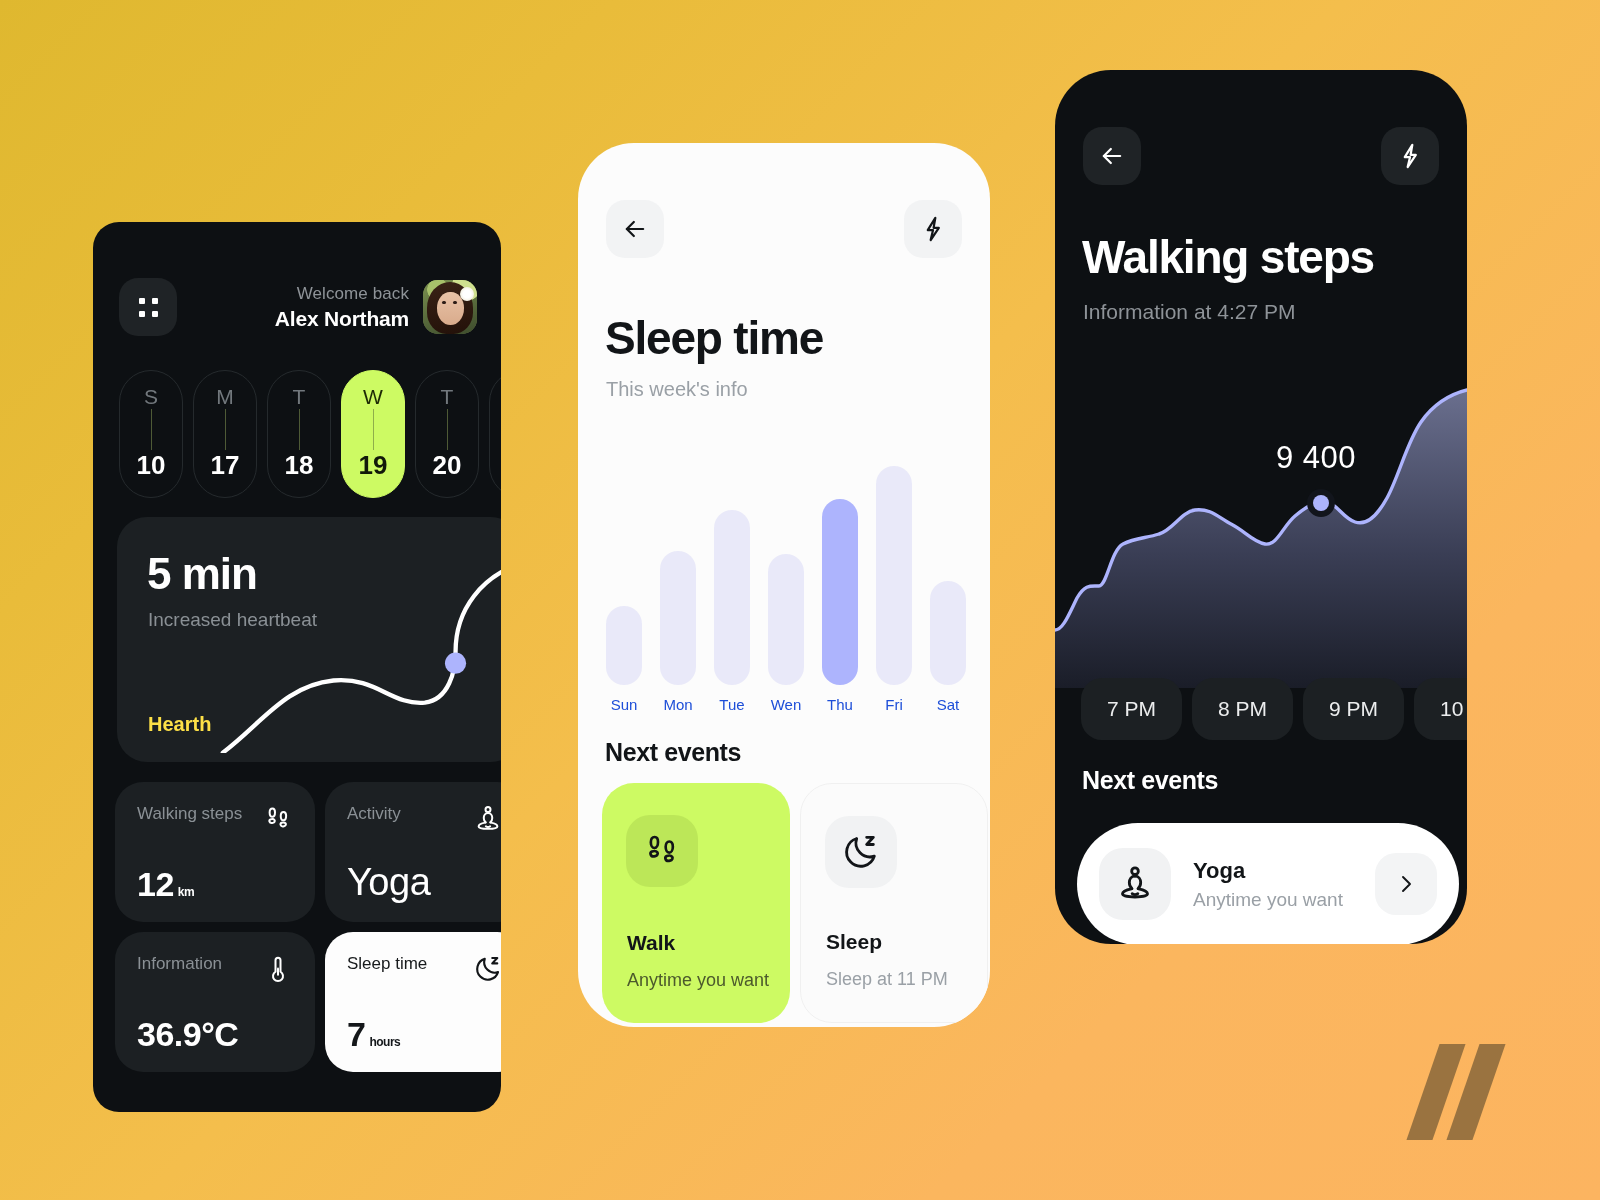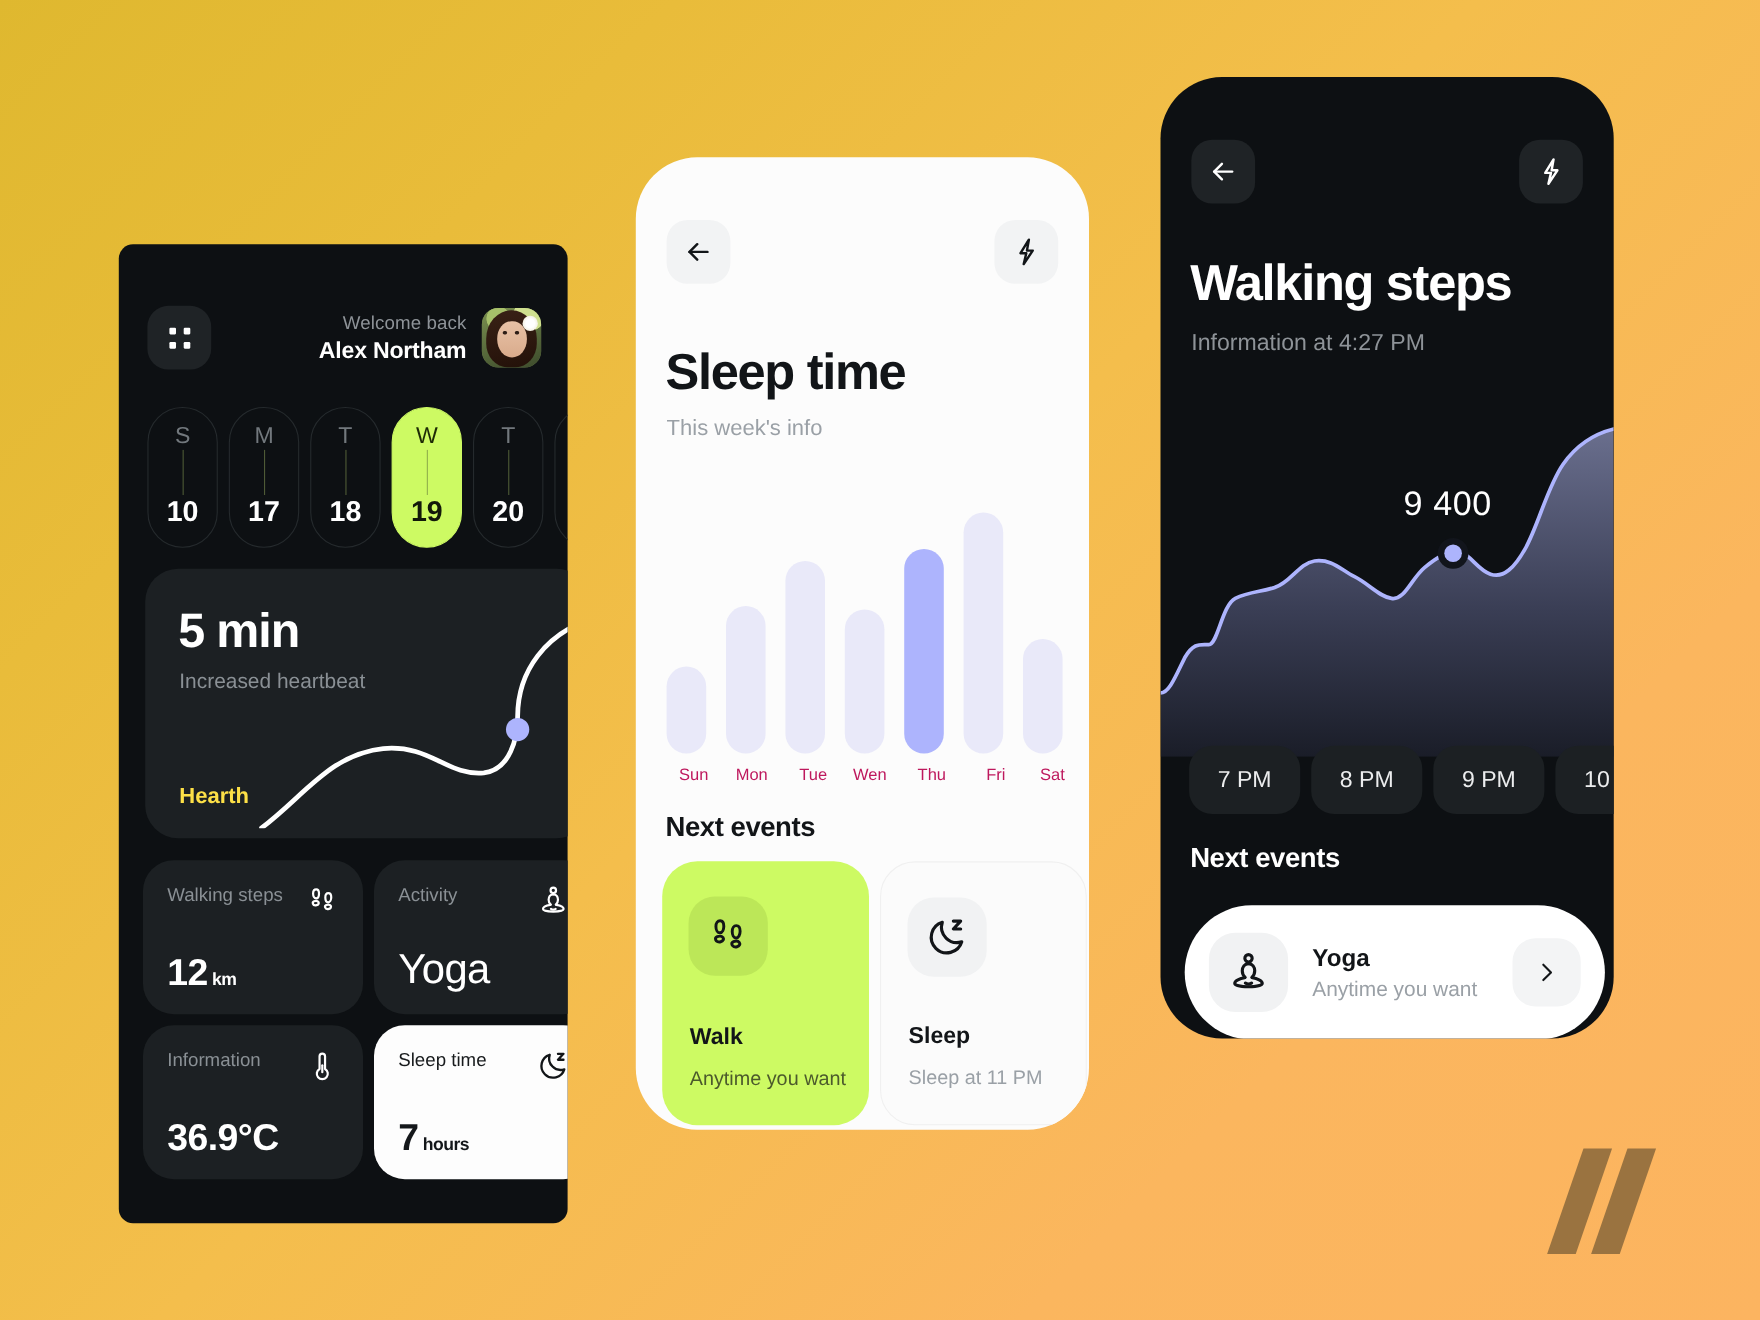--- a/index.html
+++ b/index.html
@@ -8,21 +8,21 @@
     font-family:"Liberation Sans", sans-serif;
     background:linear-gradient(135deg,#DFB82F 0%, #E9BC3A 22%, #F4BE4C 48%, #FBB65E 76%, #FCB460 100%);
     position:relative;
   }
 
   
   .phone{ position:absolute; overflow:hidden; }
   .phone.dark{ background:#0D1013; }
   .phone.light{ background:#FCFCFC; }
 
-  #phone-home{ left:108px; top:222px; width:408px; height:890px; border-radius:13px; }
+  #phone-home{ left:93px; top:222px; width:408px; height:890px; border-radius:26px; }
   #phone-sleep{ left:578px; top:143px; width:412px; height:884px; border-radius:56px; }
   #phone-steps{ left:1055px; top:70px; width:412px; height:874px; border-radius:56px; }
 
   
   .home-top{ position:absolute; left:26px; top:54px; right:24px; height:62px; display:flex; align-items:center; }
   .grid-btn{ width:58px; height:58px; border-radius:19px; background:#1F2326;
              display:grid; grid-template-columns:1fr 1fr; grid-template-rows:1fr 1fr;
              place-items:center; padding:16px; }
   .grid-btn i{ display:block; width:6px; height:6px; background:#fff; border-radius:1px; }
   .welcome-wrap{ margin-left:auto; display:flex; align-items:center; gap:14px; }
@@ -64,41 +64,41 @@
 
   .tiles{ position:absolute; left:22px; top:560px; right:-24px; display:grid;
           grid-template-columns:1fr 1fr; gap:10px; }
   .tile{ height:140px; border-radius:28px; background:#1C2023; padding:22px 22px 18px; position:relative; }
   .tile.white{ background:#FDFDFD; }
   .tile .t-head{ display:flex; align-items:flex-start; justify-content:space-between; }
   .tile .t-label{ color:#8A9095; font-size:17px; }
   .tile.white .t-label{ color:#171A1C; font-size:17px; }
   .tile .t-val{ position:absolute; left:22px; bottom:18px; color:#fff; font-size:34px; font-weight:700; letter-spacing:-.5px; }
   .tile.white .t-val{ color:#14171A; }
-  .tile .t-val .unit{ font-size:16px; font-weight:700; margin-left:4px; }
+  .tile .t-val .unit{ font-size:12px; font-weight:700; margin-left:4px; }
   .tile .t-val.word{ font-size:38px; font-weight:500; }
   .icn{ width:30px; height:30px; flex:none; }
   .icn svg{ width:100%; height:100%; display:block; }
 
   
   .top-btns{ position:absolute; left:28px; top:57px; right:28px; display:flex; justify-content:space-between; }
   .rbtn{ width:58px; height:58px; border-radius:19px; display:flex; align-items:center; justify-content:center; }
   .phone.light .rbtn{ background:#F2F3F4; }
   .phone.dark .rbtn{ background:#1F2326; }
   .rbtn svg{ width:28px; height:28px; }
 
   .p2-title{ position:absolute; left:27px; top:168px; font-size:46px; font-weight:700; color:#121518; letter-spacing:-1.2px; }
   .p2-sub{ position:absolute; left:28px; top:235px; font-size:20px; color:#9AA0A6; }
 
   .bars{ position:absolute; left:26px; top:312px; right:22px; height:230px; display:flex; align-items:flex-end; justify-content:space-between; }
   .bcol{ width:40px; display:flex; flex-direction:column; align-items:center; }
   .bcol .bk{ width:36px; border-radius:18px; background:#E9E9F9; }
   .bcol.active .bk{ background:#ADB4FD; }
   .blabels{ position:absolute; left:26px; top:553px; right:22px; display:flex; justify-content:space-between; }
-  .blabels span{ width:40px; text-align:right; font-size:15px; color:#be185d; }
+  .blabels span{ width:40px; text-align:center; font-size:15px; color:#1d4ed8; }
 
   .p2-events{ position:absolute; left:27px; top:595px; font-size:25px; font-weight:700; color:#121518; letter-spacing:-.4px; }
   .ev-row{ position:absolute; left:24px; top:640px; right:-22px; display:flex; gap:10px; }
   .ev-card{ width:188px; height:240px; border-radius:32px; padding:32px 24px; position:relative; flex:none; }
   .ev-card.green{ background:#CDFA63; }
   .ev-card.plain{ background:#FBFBFB; border:1px solid #F0F0F0; }
   .ev-ic{ width:72px; height:72px; border-radius:24px; display:flex; align-items:center; justify-content:center; }
   .ev-card.green .ev-ic{ background:rgba(160,200,70,.38); }
   .ev-card.plain .ev-ic{ background:#F1F2F3; }
   .ev-ic svg{ width:40px; height:40px; }

